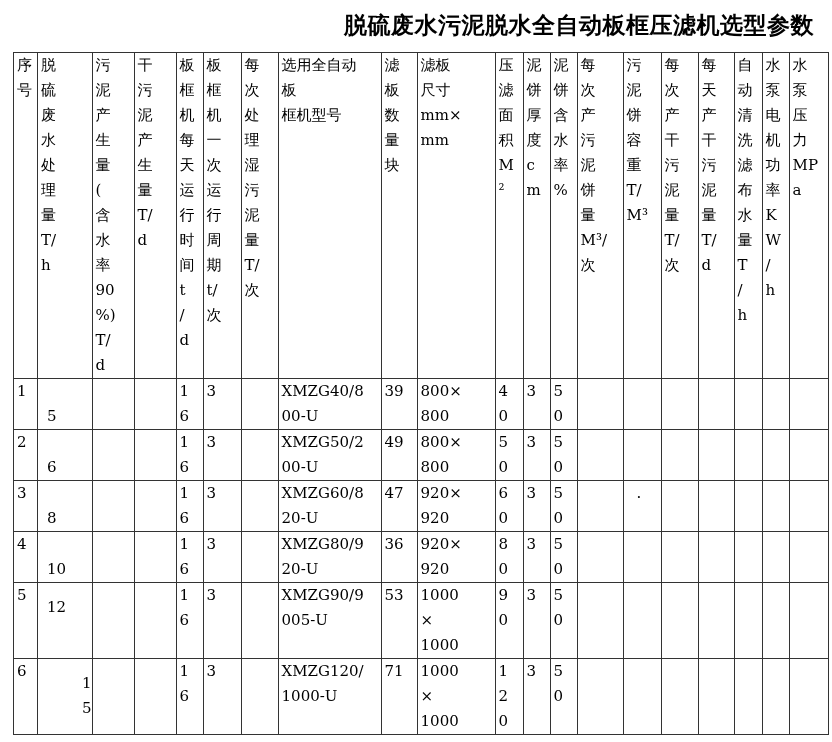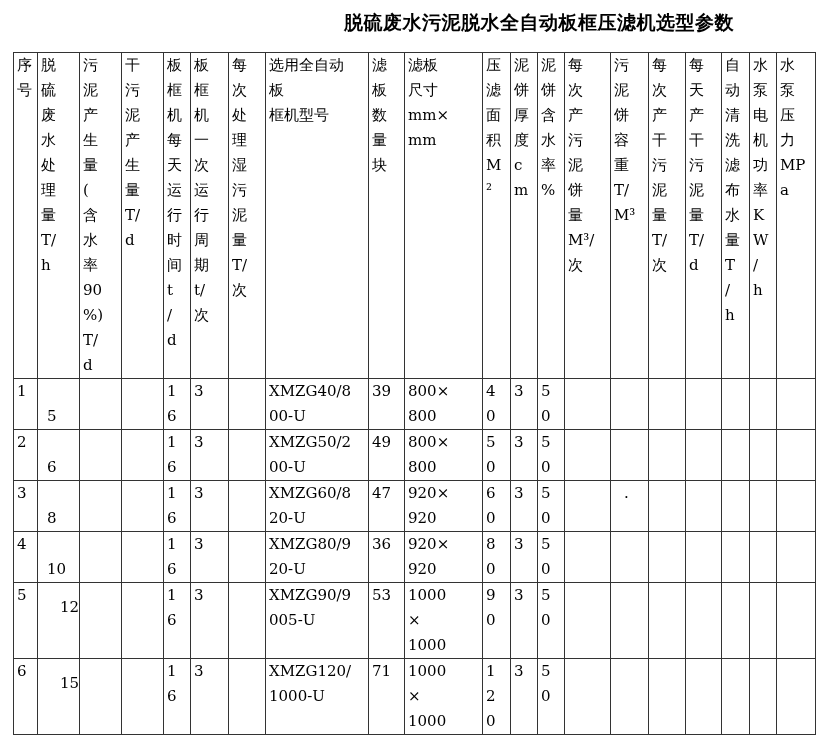--- a/index.html
+++ b/index.html
@@ -3,21 +3,21 @@
 <meta charset="utf-8">
 <style>
   html, body { margin: 0; padding: 0; background: #ffffff; }
   body {
     width: 832px; height: 742px; position: relative; overflow: hidden;
     font-family: "DejaVu Serif", "Liberation Serif", serif;
     color: #000;
   }
   .title {
     position: absolute; left: 344px; top: 10px;
-    font-size: 19px; font-weight: bold; letter-spacing: 0.5px;
+    font-size: 23px; font-weight: bold; letter-spacing: 0.5px;
     white-space: nowrap;
   }
   table.spec {
     position: absolute; left: 13px; top: 52px;
     border-collapse: collapse;
     table-layout: fixed;
     font-size: 15px;
     line-height: 25px;
   }
   table.spec td, table.spec th {
@@ -25,21 +25,21 @@
     vertical-align: top;
     padding: 0 0 0 3px;
     font-weight: normal;
     text-align: left;
     word-break: break-all;
     overflow: hidden;
   }
   table.spec th { padding-top: 0; }
   .vt { display: block; }
   .lo { padding-top: 25px; display: block; }
-  .mid { display: block; padding-top: 12px; text-align: right; }
+  .mid { display: block; padding-top: 12px; }
 </style>
 </head>
 <body>
 
 <div class="title">脱硫废水污泥脱水全自动板框压滤机选型参数</div>
 
 <table class="spec">
   <colgroup>
     <col style="width:24px">
       <col style="width:42px">
@@ -455,21 +455,21 @@
         <td><span style="padding-left: 10px;"></span></td>
         <td><span></span></td>
         <td><span></span></td>
         <td><span></span></td>
         <td><span></span></td>
         <td><span></span></td>
       </tr>
       <tr style="height: 75px;">
         <td><span>6</span></td>
         <td>
-          <span class="mid" style="padding-left: 6px;">15</span>
+          <span class="mid" style="padding-left: 6px; margin-left: 35px;">15</span>
         </td>
         <td><span></span></td>
         <td><span></span></td>
         <td>
           <span class="vt">1</span>
           <span class="vt">6</span>
         </td>
         <td><span>3</span></td>
         <td><span></span></td>
         <td>

